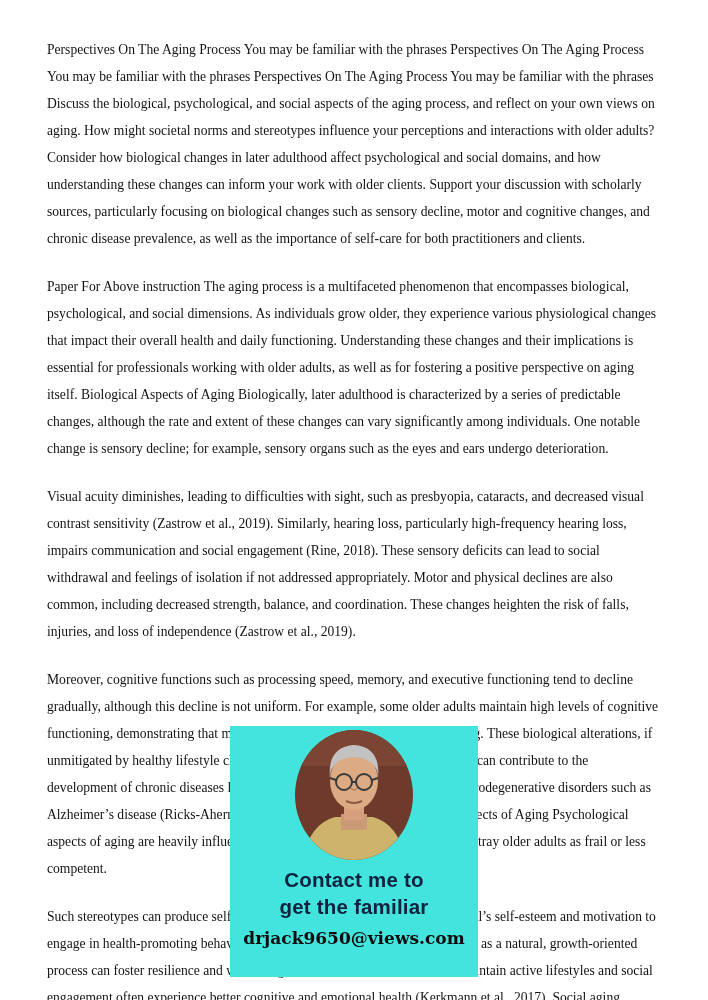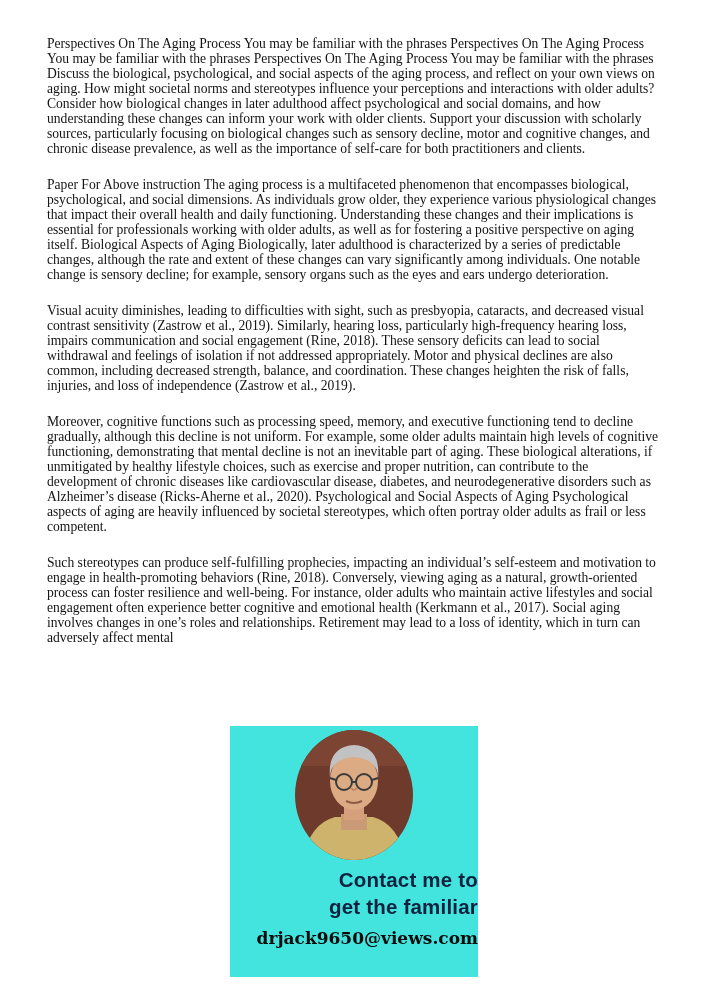--- a/index.html
+++ b/index.html
@@ -18,30 +18,30 @@
   }
   .content {
     position: absolute;
     left: 47px;
     top: 36px;
     width: 614px;
   }
   .content p {
     margin: 0 0 21px 0;
     font-size: 13.6px;
-    line-height: 15px;
+    line-height: 27px;
     text-align: left;
   }
   .promo {
     position: absolute;
     left: 230px;
     top: 726px;
     width: 248px;
     height: 251px;
-    text-align: right;
+    text-align: center;
     box-sizing: border-box;
     padding-top: 4px;
   }
   .photo {
     width: 118px;
     height: 130px;
     margin: 0 auto;
     line-height: 0;
   }
   .promo-title {

